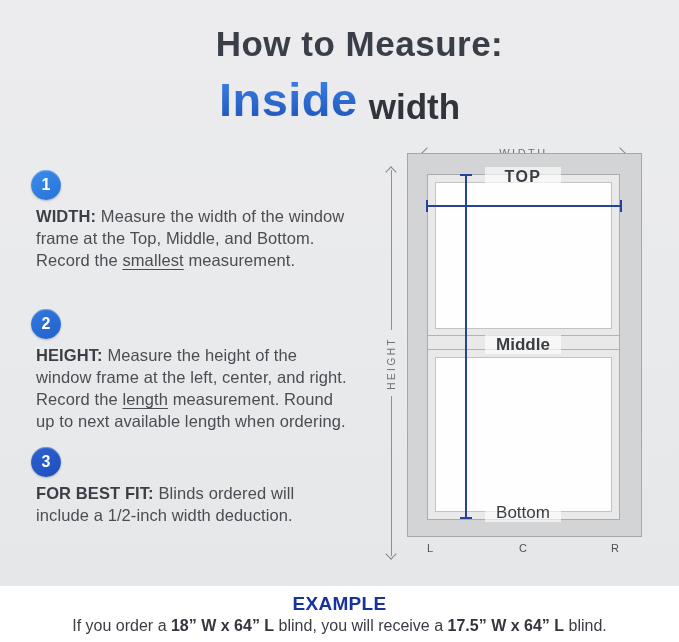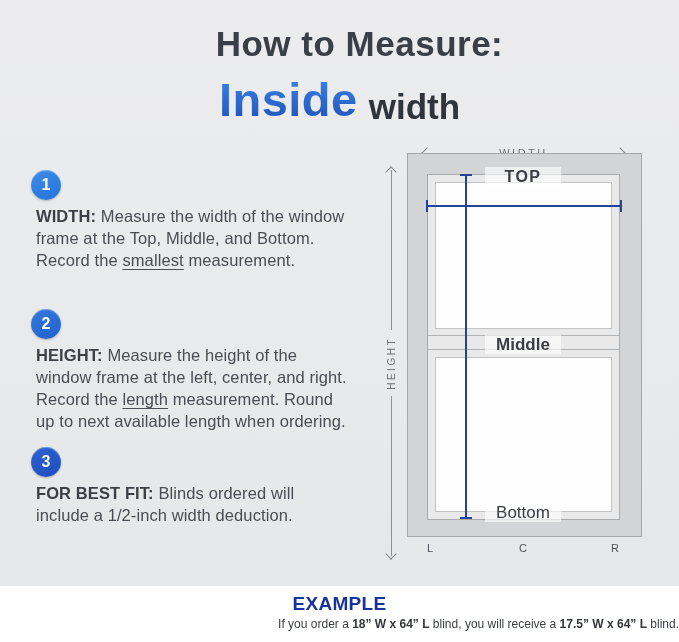--- a/index.html
+++ b/index.html
@@ -83,21 +83,21 @@
 
   .lcr { position:absolute; top:409px; font-size:11px; font-weight:500; letter-spacing:1px; color:#4e5156; }
   .mark-l { left:44px; }
   .mark-c { left:136px; }
   .mark-r { left:228px; }
 
   
   .footer { position:absolute; left:0; top:586px; width:679px; height:56px; background:#ffffff;
           text-align:center; }
   .example-heading { margin-top:7px; font-size:19px; font-weight:700; color:#16339e; letter-spacing:.3px; }
-  .example-text { margin-top:2px; font-size:12px; color:#3a3d43;text-align:right; }
+  .example-text { margin-top:2px; font-size:16px; color:#3a3d43; }
   .example-text b { color:#33363c; font-weight:700; }
 </style>
 </head>
 <body>
 
 <div class="page">
   <div class="main">
 
     <div class="header">
       <div class="title-line1">How to Measure:</div>

